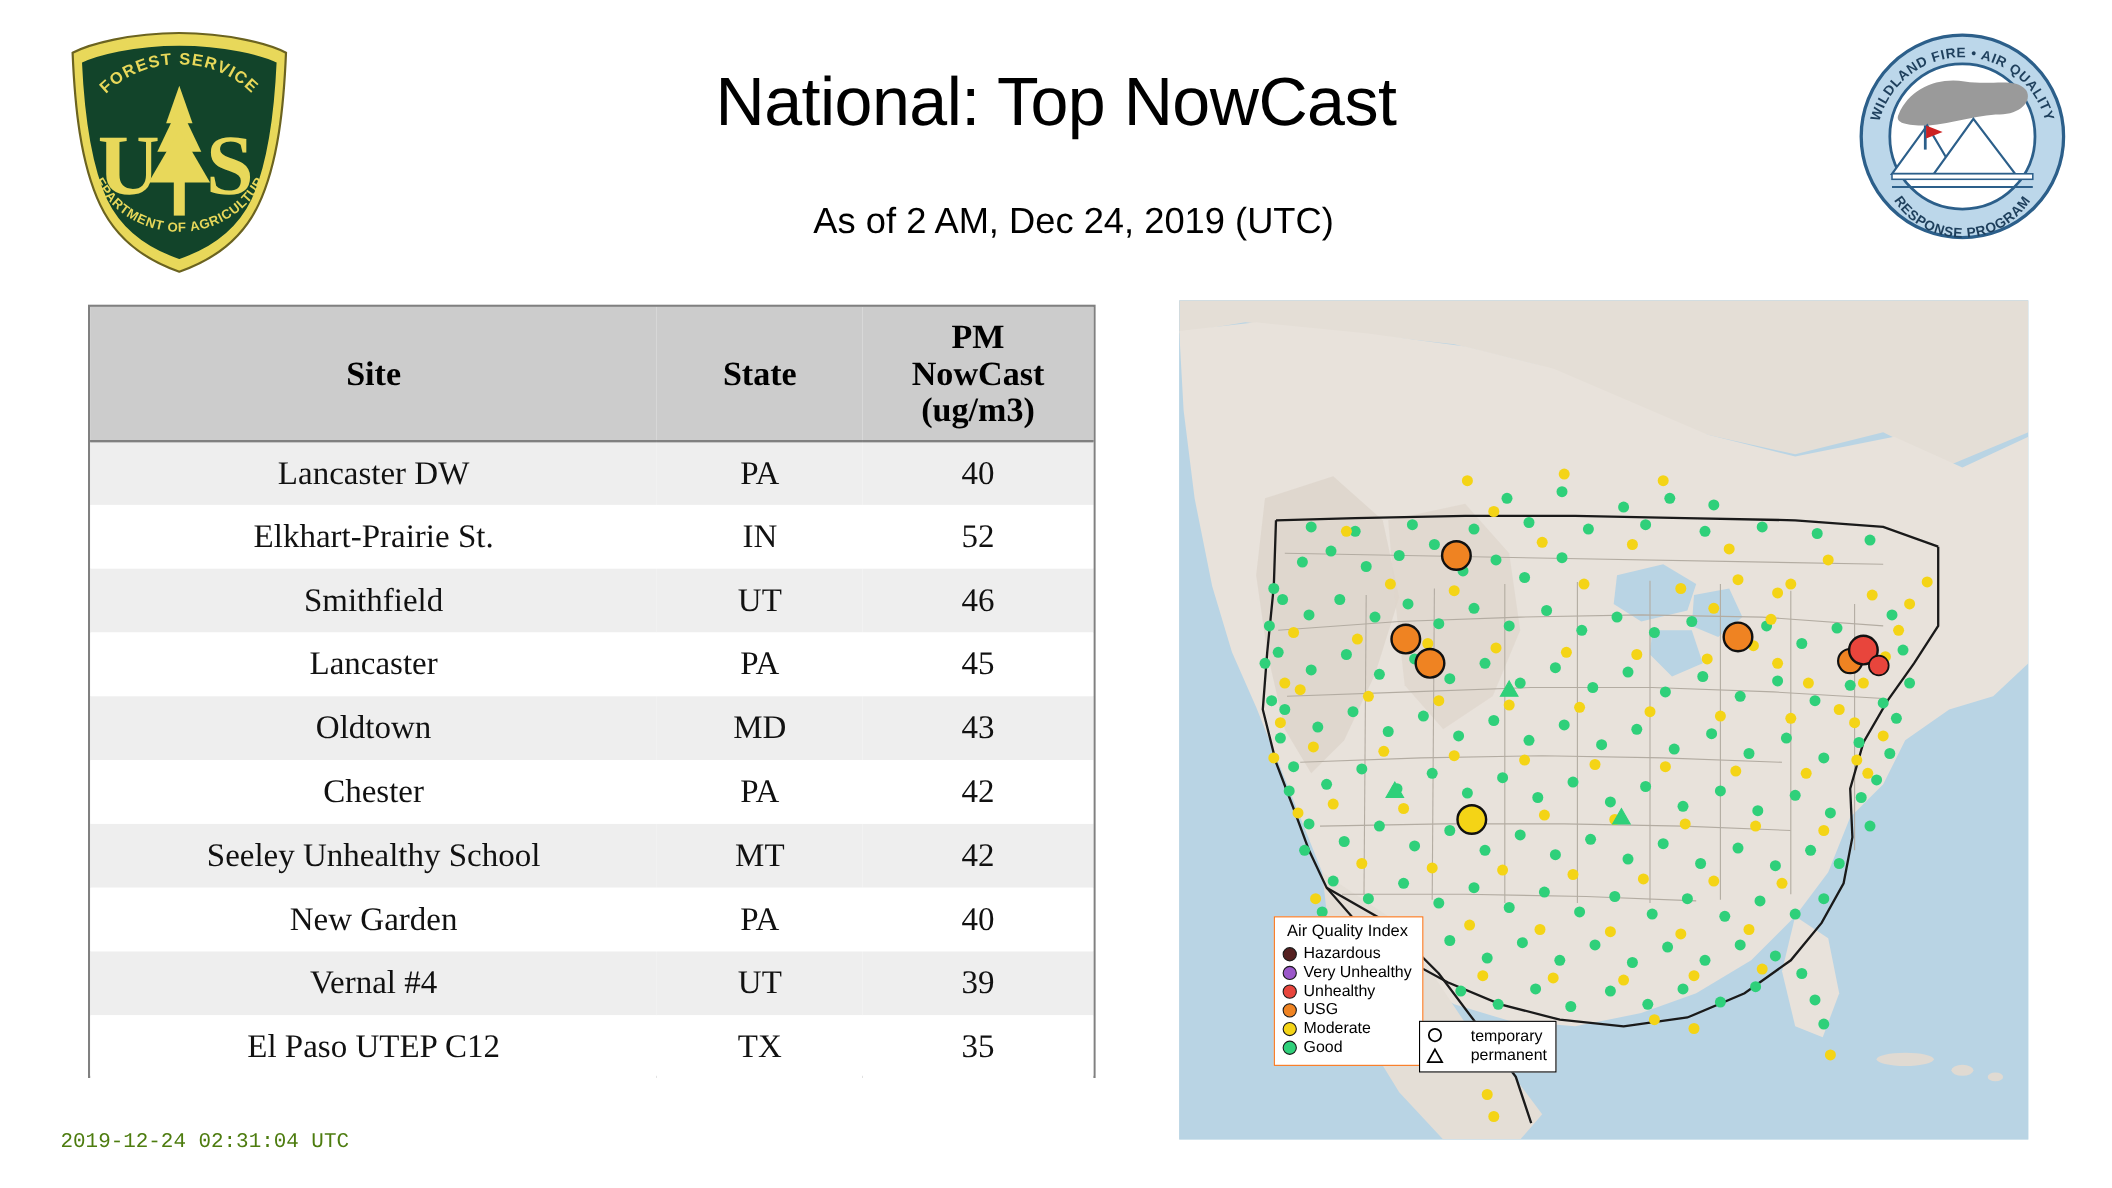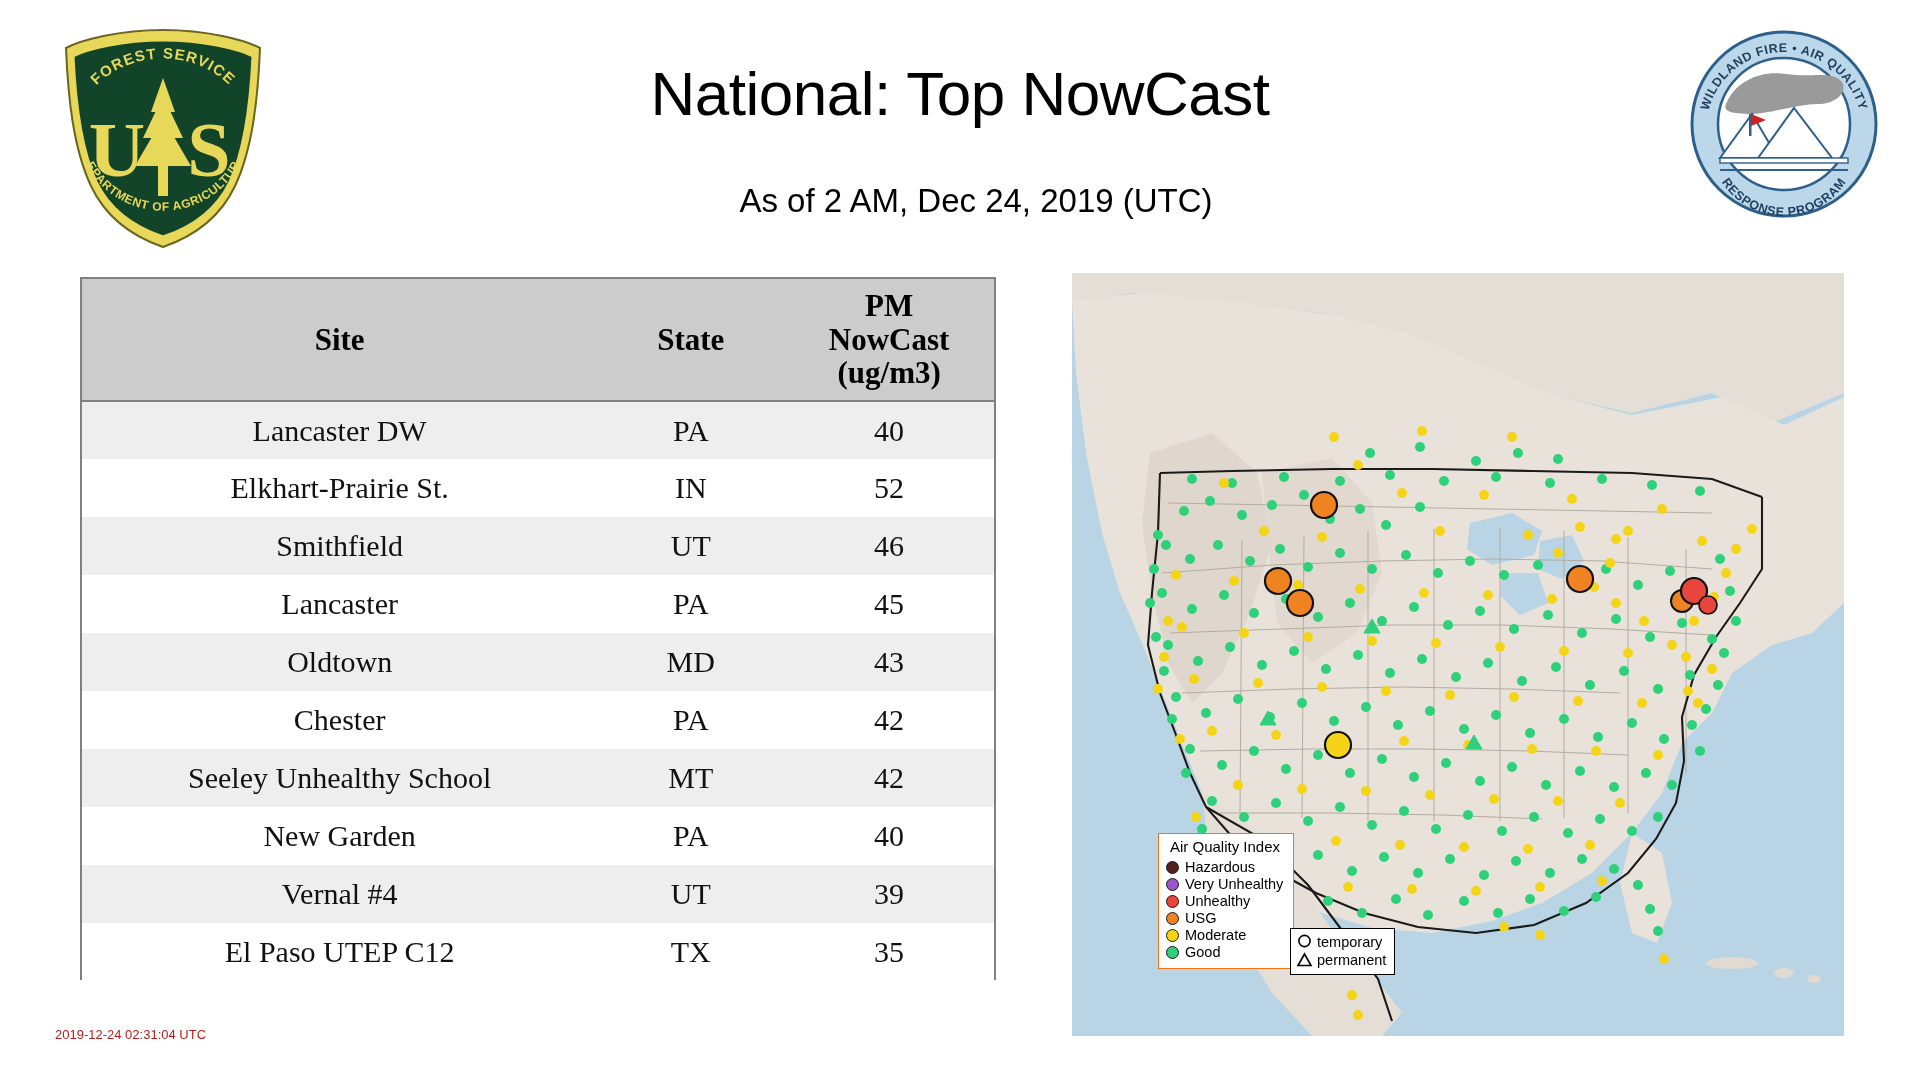--- a/index.html
+++ b/index.html
@@ -63,22 +63,22 @@
     height: 58px;
     text-align: center;
     vertical-align: middle;
   }
   table.aqi tbody tr.odd td  { background: #eeeeee; }
   table.aqi tbody tr.even td { background: #ffffff; }
 
   
   .timestamp {
     position: absolute; left: 55px; top: 1027px;
-    font-family: Liberation Sans, sans-serif;
-    font-size: 13px; color: #b91c1c;
+    font-family: Liberation Mono, monospace;
+    font-size: 19px; color: #4d7c0f;
   }
 
   
   .map-box {
     position: absolute; left: 1072px; top: 273px;
     width: 772px; height: 763px;
     background: #b9d4e4;
     overflow: hidden;
   }
   .map-svg { position: absolute; left: 0; top: 0; width: 772px; height: 763px; }
@@ -97,21 +97,21 @@
     width: 13px; height: 13px; border-radius: 50%;
     border: 1.3px solid #1a1a1a; margin-right: 6px; flex: 0 0 auto;
   }
   .legend-site {
     position: absolute; left: 218px; top: 655px;
     background: #ffffff; border: 1px solid #000;
     padding: 4px 8px 5px 5px;
     font-family: "Liberation Sans", sans-serif;
     font-size: 14.5px; color: #000; line-height: 1.0;
   }
-  .legend-site .ls-row { display: flex; align-items: center; height: 18px; }
+  .legend-site .ls-row { display: flex; align-items: center; height: 18px; gap: 20px; }
   .legend-site .ls-glyph { width: 17px; height: 16px; margin-right: 4px; flex: 0 0 auto; }
 </style>
 </head>
 <body>
 
 <div class="page">
 
   <div class="usfs-logo">
     <svg viewBox="0 0 212 225" width="212" height="225">
       <path d="M106 4 C150 4 188 14 203 22 C201 70 196 122 178 160 C162 194 132 212 106 221 C80 212 50 194 34 160 C16 122 11 70 9 22 C24 14 62 4 106 4 Z" fill="#e8d85a" stroke="#6b6320" stroke-width="2"></path>

